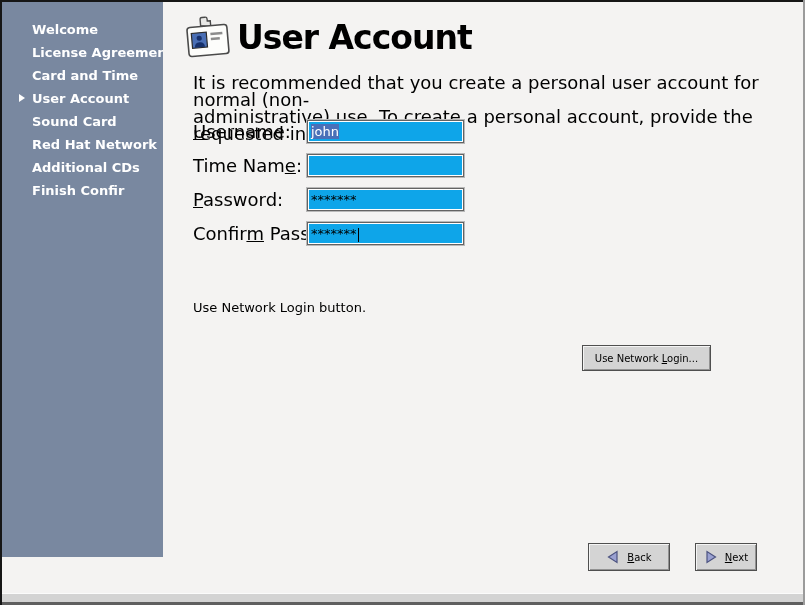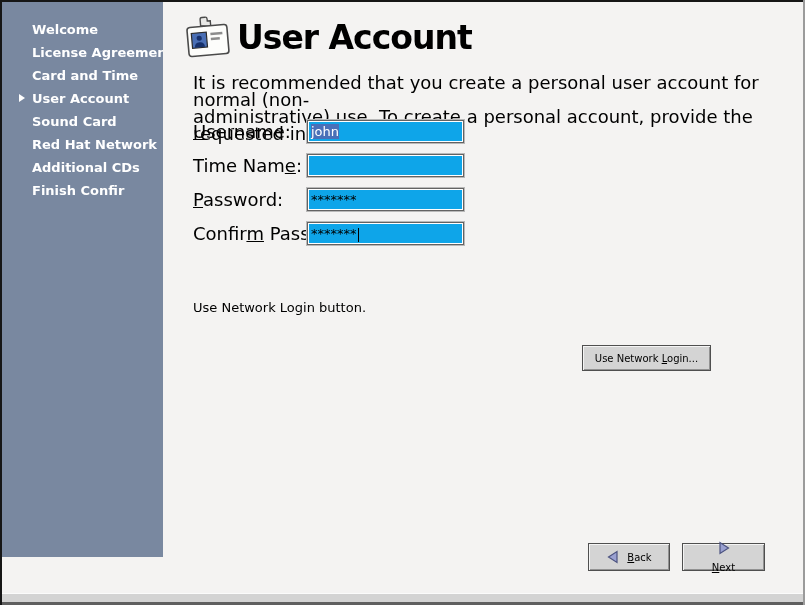--- a/index.html
+++ b/index.html
@@ -47,21 +47,21 @@
   .note { position:absolute; left:30px; top:297px; font-size:13px; color:#000; line-height:17px; }
 
   .gtk-button { background:#d4d4d4; border:1px solid #4f4f4f;
                 box-shadow:inset 1px 1px 0 #f4f4f4, inset -1px -1px 0 #929292;
                 font-size:10px; color:#000; display:flex; align-items:center; justify-content:center;
                 cursor:pointer; font-family:inherit; }
   .net-login-btn { position:absolute; left:419px; top:343px; width:129px; height:26px; }
 
   .nav-btn { position:absolute; top:541px; height:28px; gap:7px; }
   .back-btn { left:425px; width:82px; }
-  .next-btn { left:519px; width:83px;flex-direction:column; }
+  .next-btn { left:532px; width:62px; }
   .nav-btn svg { display:block; }
 </style>
 </head>
 <body>
 
 <div class="window">
 
   <div class="frame-top"></div>
 
   <div class="sidebar">

